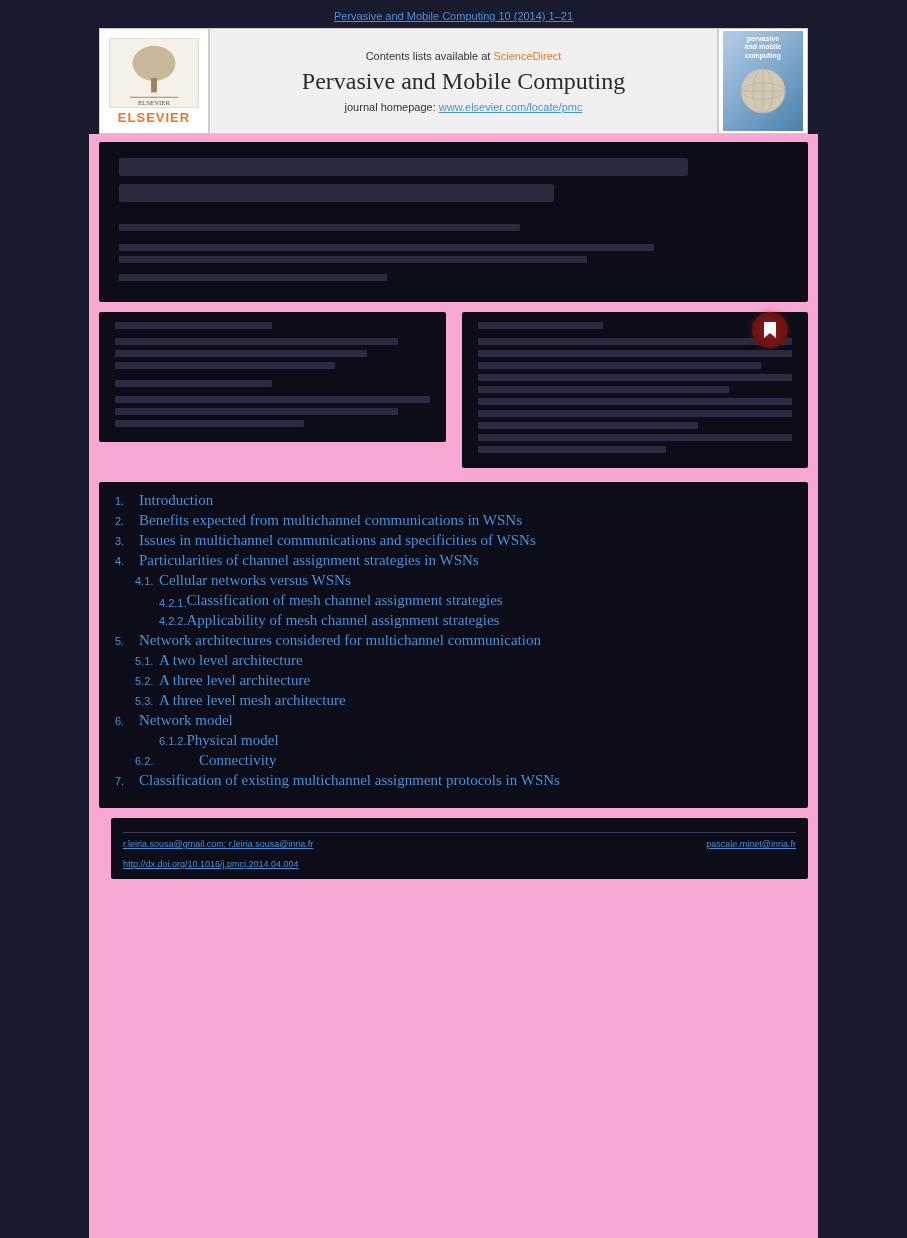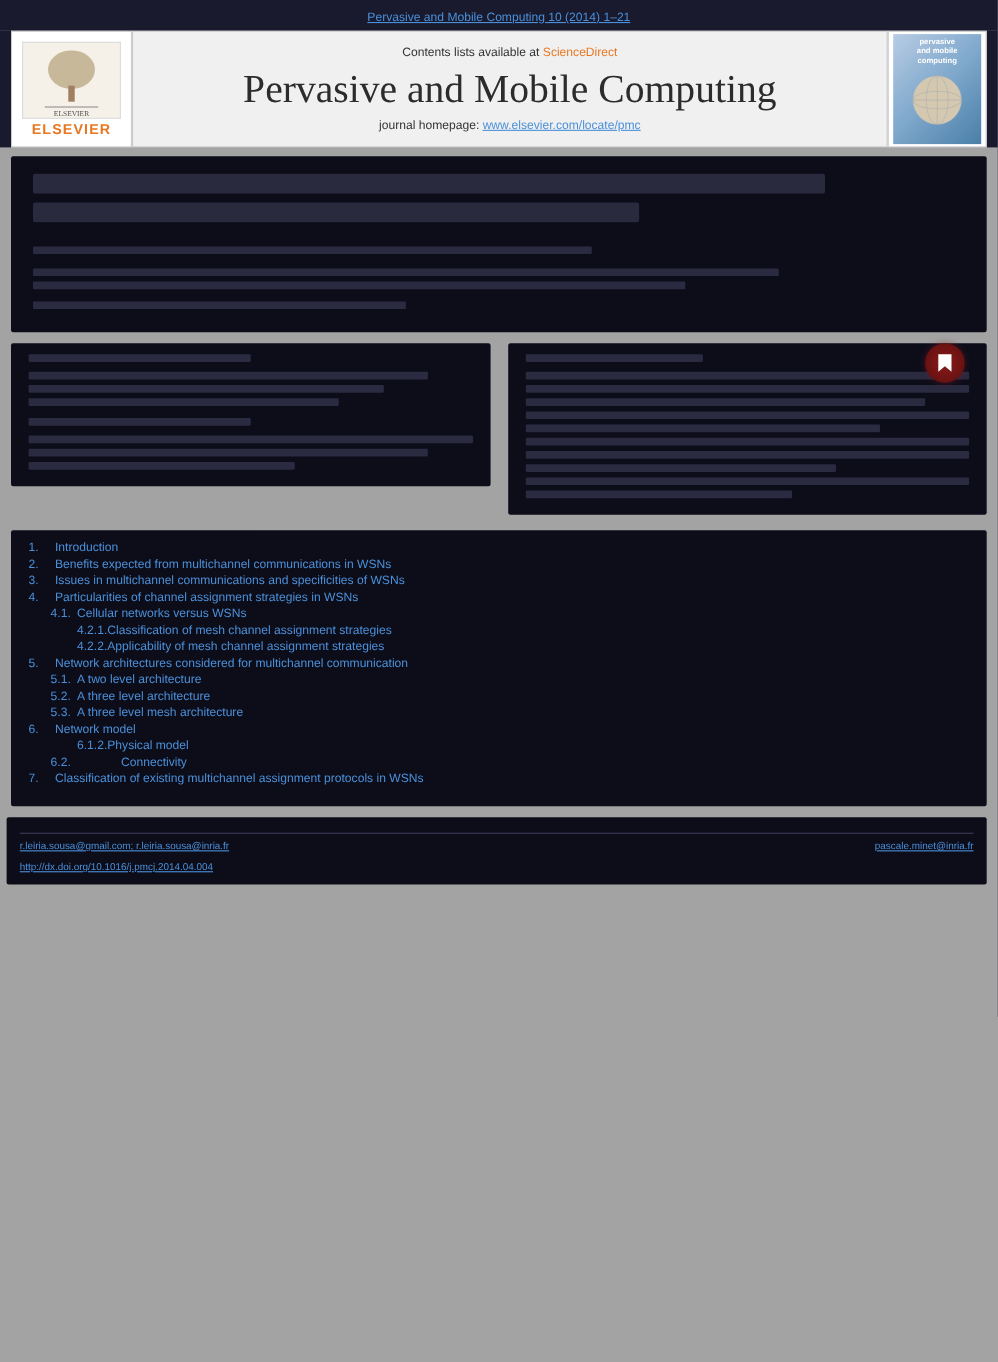--- a/index.html
+++ b/index.html
@@ -7,23 +7,23 @@
       width: 907px;
       min-height: 1238px;
       background: #1a1a2e;
       font-family: 'Times New Roman', Times, serif;
       display: flex;
       flex-direction: column;
       align-items: center;
     }
 
     .page-wrapper {
-      width: 907px;
+      width: 729px;
       min-height: 1238px;
-      background: #a3a3a3;
+      background: #f9a8d4;
       position: relative;
     }
 
     
     .top-bar {
       width: 100%;
       background: #1a1a2e;
       text-align: center;
       padding: 6px 0 4px 0;
     }
@@ -104,21 +104,21 @@
     }
 
     .sciencedirect-link {
       color: #e87722;
       text-decoration: none;
       margin-top: 12px;
     }
 
     .journal-main-title {
       font-family: 'Times New Roman', Times, serif;
-      font-size: 36px;
+      font-size: 24px;
       color: #2c2c2c;
       font-weight: normal;
       margin: 6px 0;
     }
 
     .journal-homepage-line {
       font-family: Arial, sans-serif;
       font-size: 11px;
       color: #333;
     }
@@ -239,28 +239,28 @@
     .toc-num {
       color: #4a90d9;
       font-family: Arial, sans-serif;
       font-size: 11px;
       min-width: 24px;
       flex-shrink: 0;
     }
 
     .toc-label {
       color: #4a90d9;
-      font-family: Liberation Sans, sans-serif;
-      font-size: 11px;
+      font-family: Liberation Serif, serif;
+      font-size: 15px;
       text-decoration: none;
     }
 
     
     .footer-area {
-      margin: 10px 10px 4px 6px;
+      margin: 10px 10px 4px 22px;
       background: #0d0d1a;
       padding: 8px 12px;
       border-radius: 2px;
     }
 
     .footer-line {
       display: flex;
       justify-content: space-between;
       align-items: center;
     }

